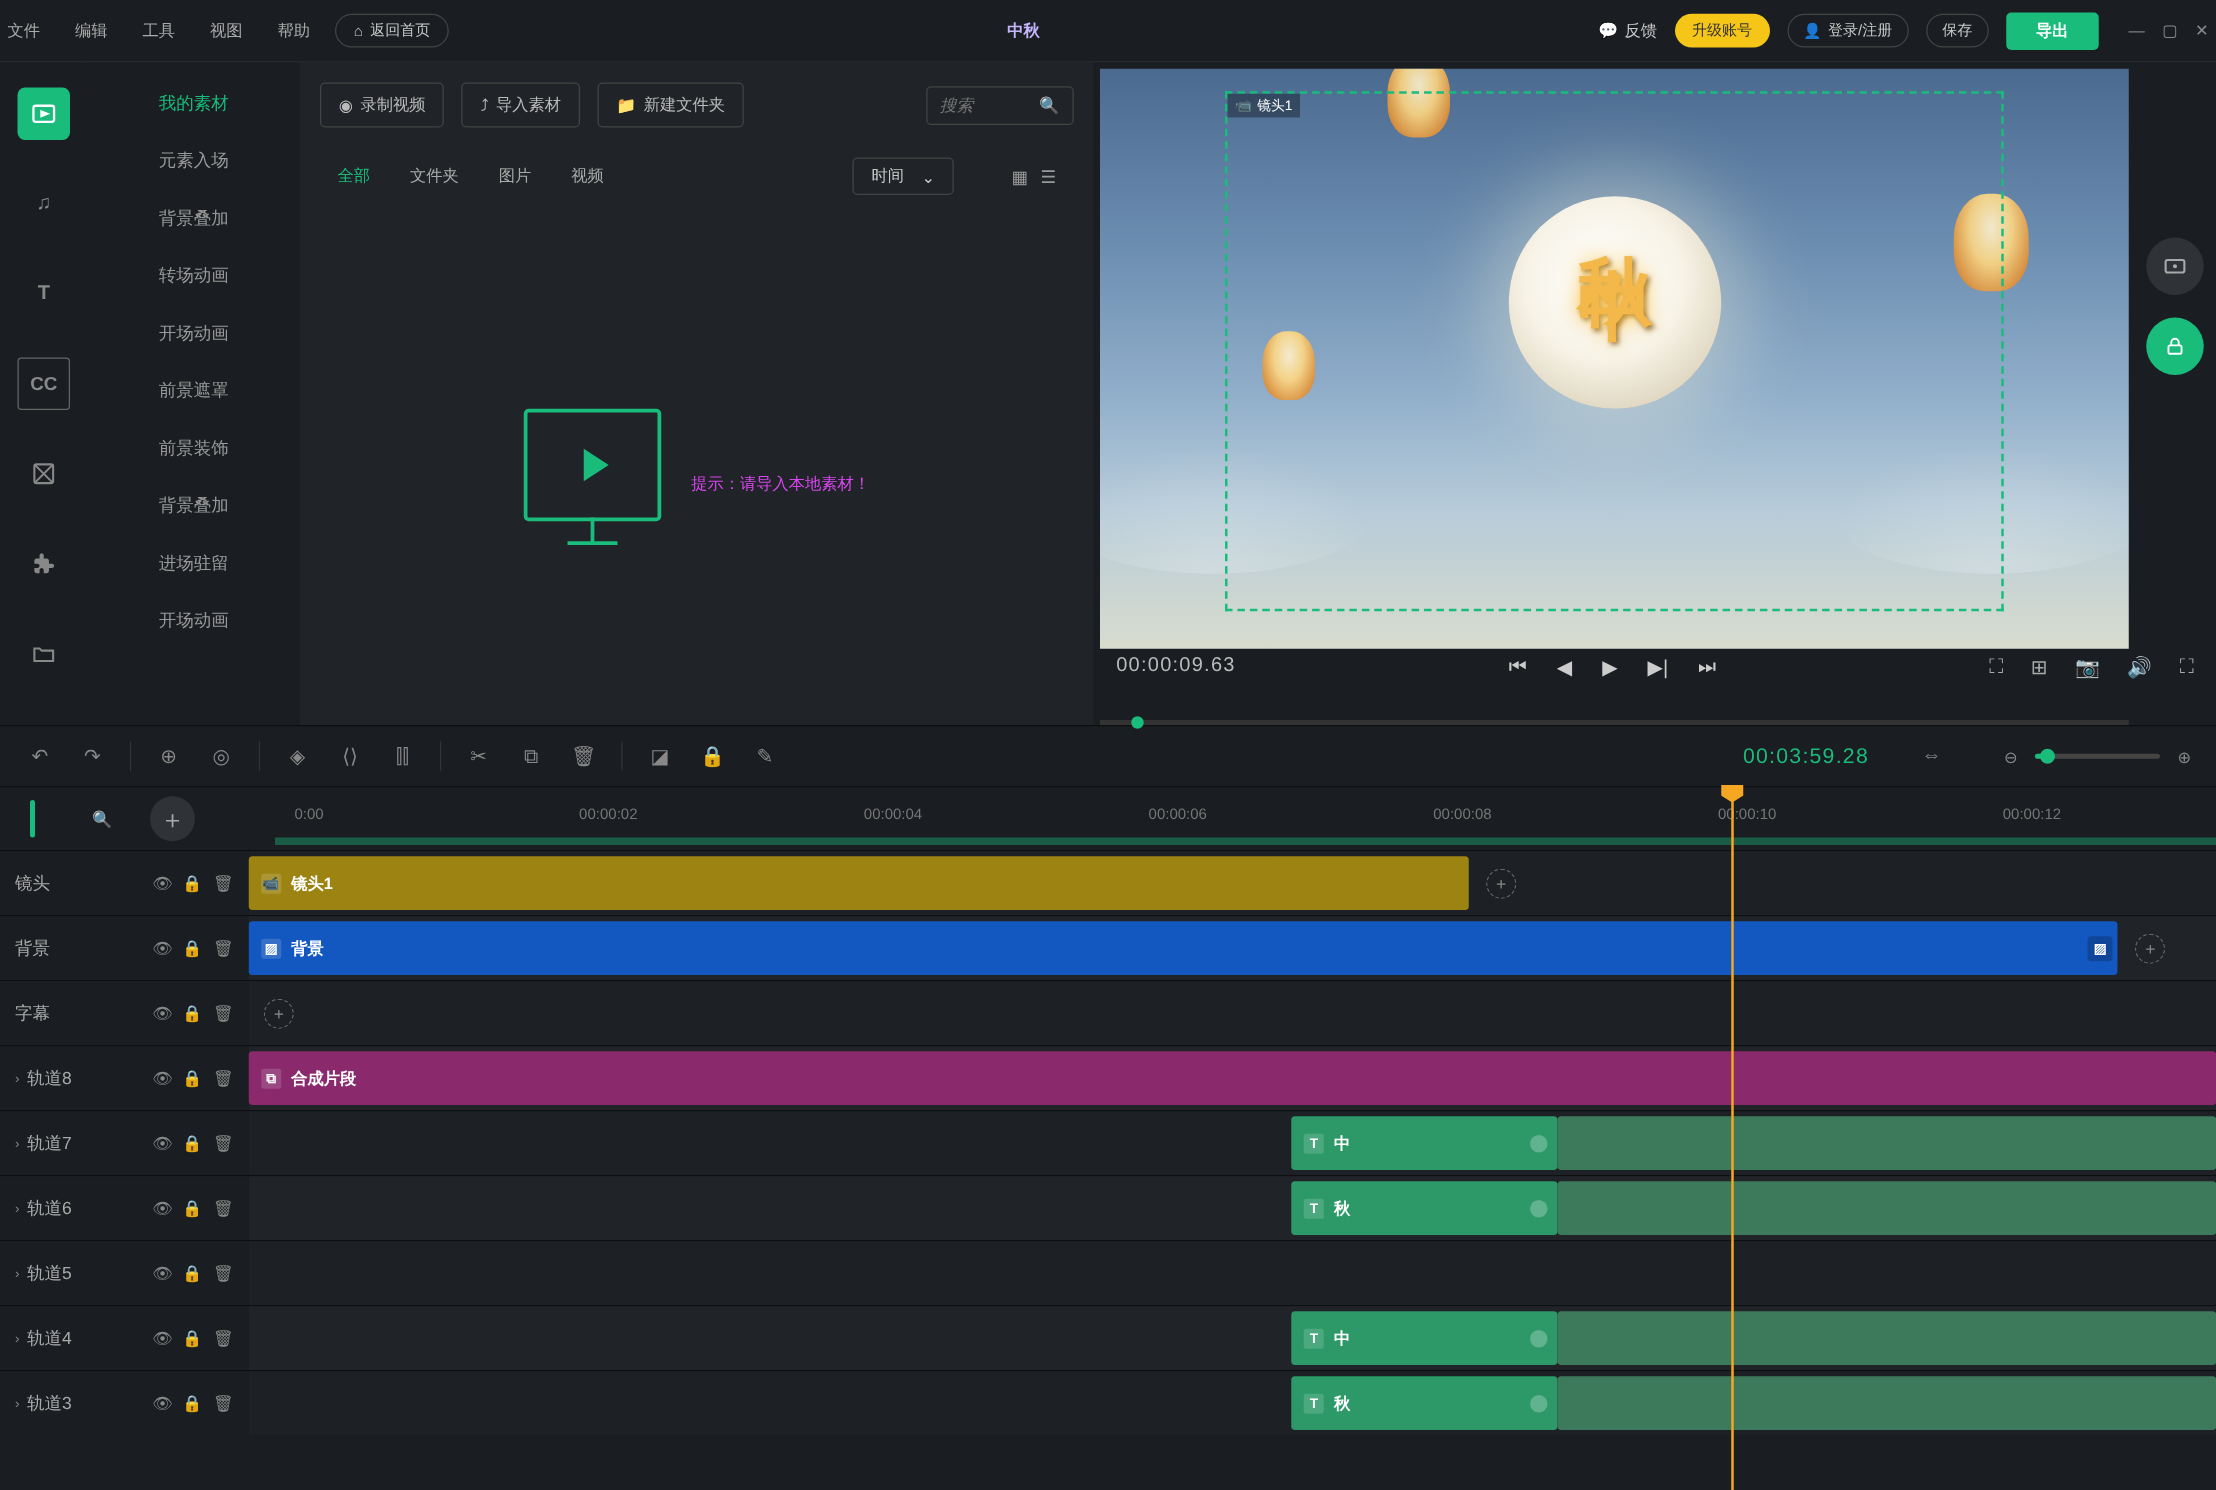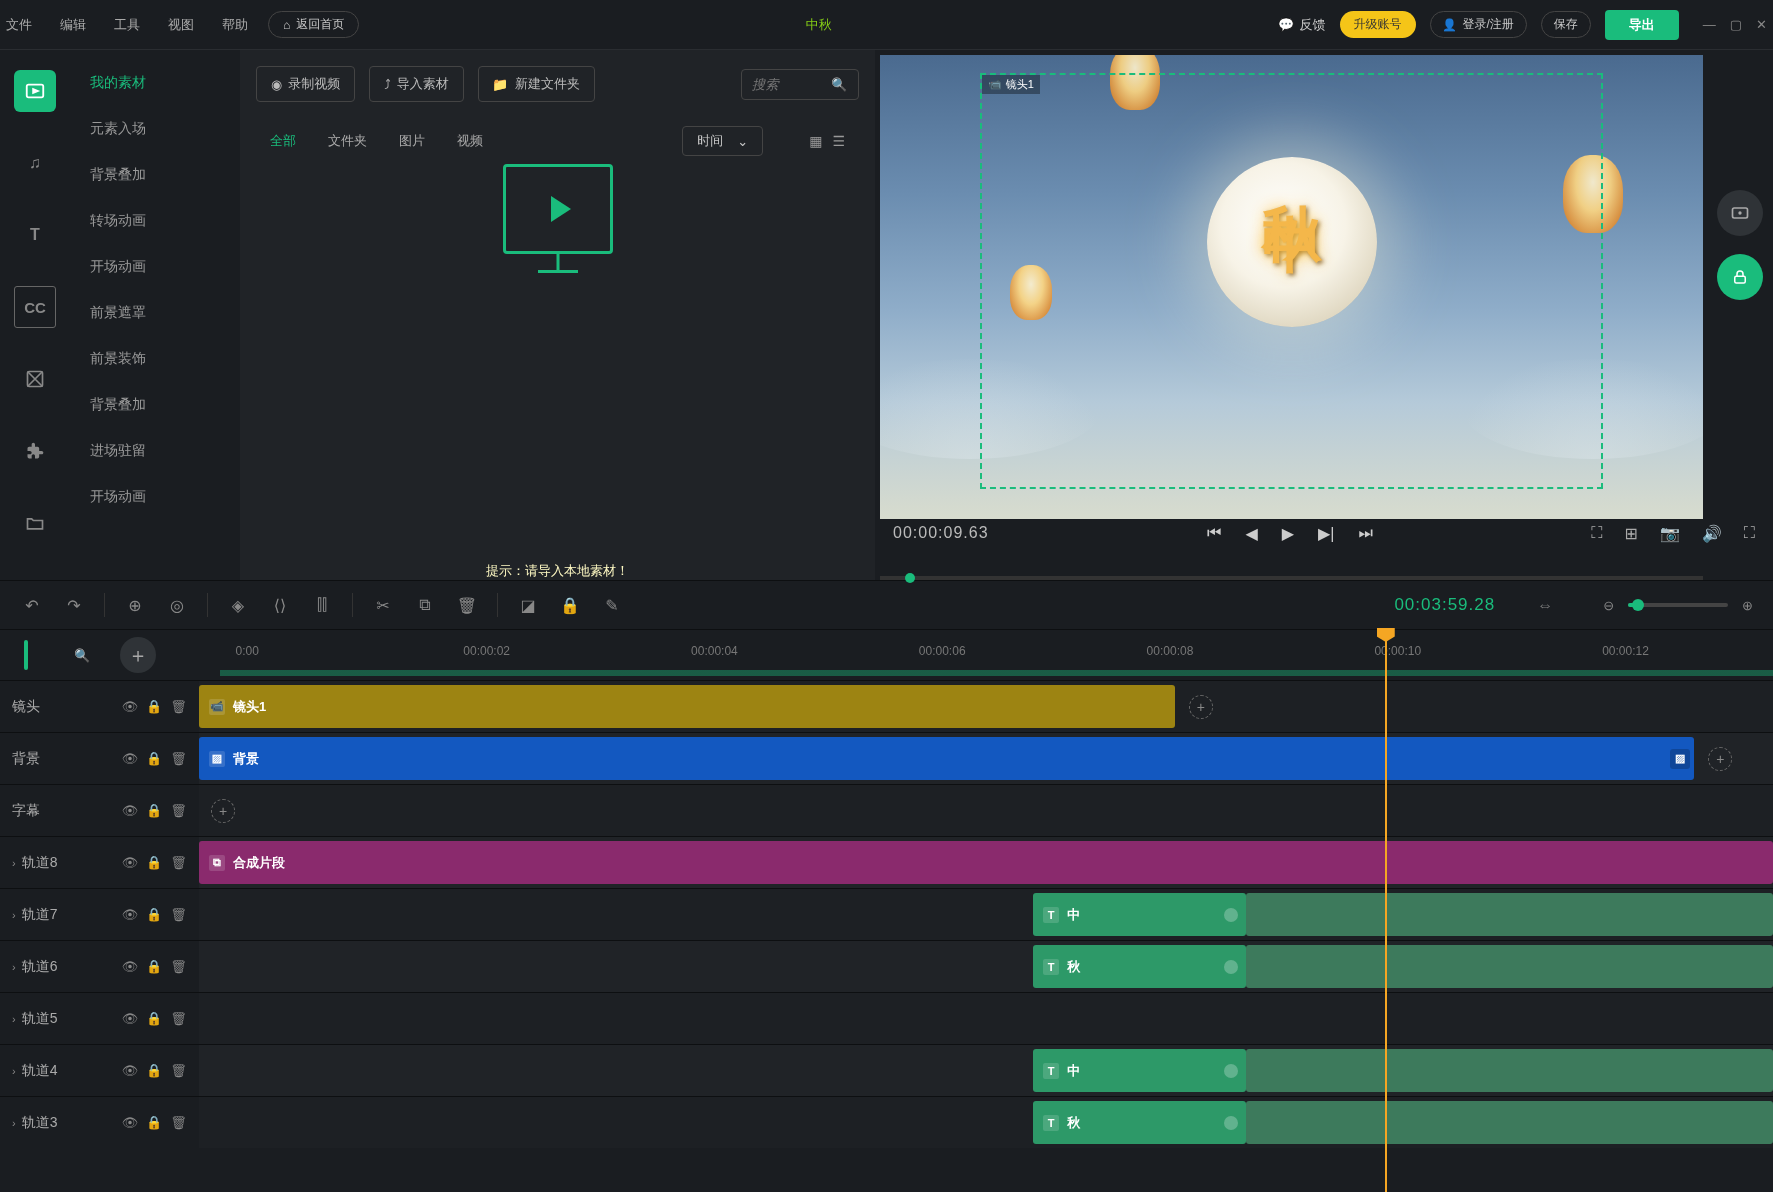--- a/index.html
+++ b/index.html
@@ -3,50 +3,50 @@
 <meta charset="utf-8">
 <style>
 * { margin: 0; padding: 0; box-sizing: border-box; }
 body { font-family: "Microsoft YaHei", Arial, sans-serif; background: #1a1d21; color: #c8c8c8; font-size: 13px; overflow: hidden; width: 1773px; height: 1192px; }
 
 
 .titlebar { height: 50px; background: #1a1d21; display: flex; align-items: center; padding: 0 6px; border-bottom: 1px solid #2a2d31; }
 .menu { display: flex; gap: 28px; }
 .menu span { color: #aaa; cursor: pointer; }
 .back-home { margin-left: 20px; padding: 4px 14px; border: 1px solid #444; border-radius: 14px; display: flex; align-items: center; gap: 6px; font-size: 12px; }
-.proj-title { flex: 1; text-align: center; font-weight: normal; color: #84cc16; }
+.proj-title { flex: 1; text-align: center; font-weight: bold; color: #c4b5fd; }
 .right-ctrl { display: flex; align-items: center; gap: 14px; }
 .upgrade { background: #f5c518; color: #333; padding: 5px 14px; border-radius: 14px; font-size: 12px; }
 .login, .save { padding: 4px 12px; border: 1px solid #444; border-radius: 14px; font-size: 12px; display: flex; align-items: center; gap: 5px;}
 .export { background: #1abc7c; color: #fff; padding: 6px 24px; border-radius: 4px; font-weight: bold; }
 .win-btns { display: flex; gap: 14px; margin-left: 10px; color: #888; }
 
 
 .main { display: flex; height: 530px; }
 
 
 .rail { width: 70px; background: #1a1d21; display: flex; flex-direction: column; align-items: center; gap: 30px; padding-top: 20px; }
 .rail .ic { width: 42px; height: 42px; display: flex; align-items: center; justify-content: center; border-radius: 6px; color: #888; font-size: 16px; font-weight: bold; }
 .rail .ic.on { background: #1abc7c; color: #fff; }
 
 
-.cats { width: 170px; background: #1a1d21; padding-top: 10px; }
+.cats { width: 170px; background: #1a1d21; padding-top: 10px; text-align: center; }
 .cat { padding: 14px 20px; color: #999; cursor: pointer; font-size: 14px; }
 .cat.on { color: #1abc7c; }
 
 
 .media { flex: 0 0 635px; background: #202327; display: flex; flex-direction: column; }
 .media-top { display: flex; gap: 14px; padding: 16px 16px; align-items: center; }
 .mbtn { padding: 8px 14px; border: 1px solid #444; border-radius: 4px; color: #bbb; font-size: 13px; display: flex; align-items: center; gap: 6px; }
 .media-tabs { display: flex; gap: 32px; padding: 8px 30px; align-items: center; }
 .mtab { color: #aaa; cursor: pointer; }
 .mtab.on { color: #1abc7c; }
 .sort { margin-left: auto; padding: 5px 14px; border: 1px solid #444; border-radius: 4px; display: flex; align-items: center; gap: 14px; font-size: 13px; }
 .viewmode { display: flex; gap: 10px; margin-left: 14px; color: #999; font-size: 14px; }
-.media-empty { flex: 1; display: flex; flex-direction: column; align-items: center; justify-content: space-between; gap: 24px; color: #fef9c3; }
+.media-empty { flex: 1; display: flex; flex-direction: row; align-items: center; justify-content: center; gap: 24px; color: #d946ef; }
 .monitor { width: 110px; height: 90px; border: 3px solid #1abc7c; border-radius: 4px; position: relative; display: flex; align-items: center; justify-content: center; }
 .monitor::after { content: ""; position: absolute; bottom: -22px; left: 50%; transform: translateX(-50%); width: 40px; height: 3px; background: #1abc7c; }
 .monitor::before { content: ""; position: absolute; bottom: -20px; left: 50%; transform: translateX(-50%); width: 3px; height: 20px; background: #1abc7c; }
 .play-tri { width: 0; height: 0; border-left: 20px solid #1abc7c; border-top: 13px solid transparent; border-bottom: 13px solid transparent; margin-left: 6px; }
 
 .search { margin-left: auto; display: flex; align-items: center; border: 1px solid #444; border-radius: 4px; }
 .search input { background: transparent; border: none; color: #3b82f6; padding: 7px 10px; width: 80px; outline: none; font-style: italic; }
 .search .sic { padding: 0 10px; color: #888; }
 
 

